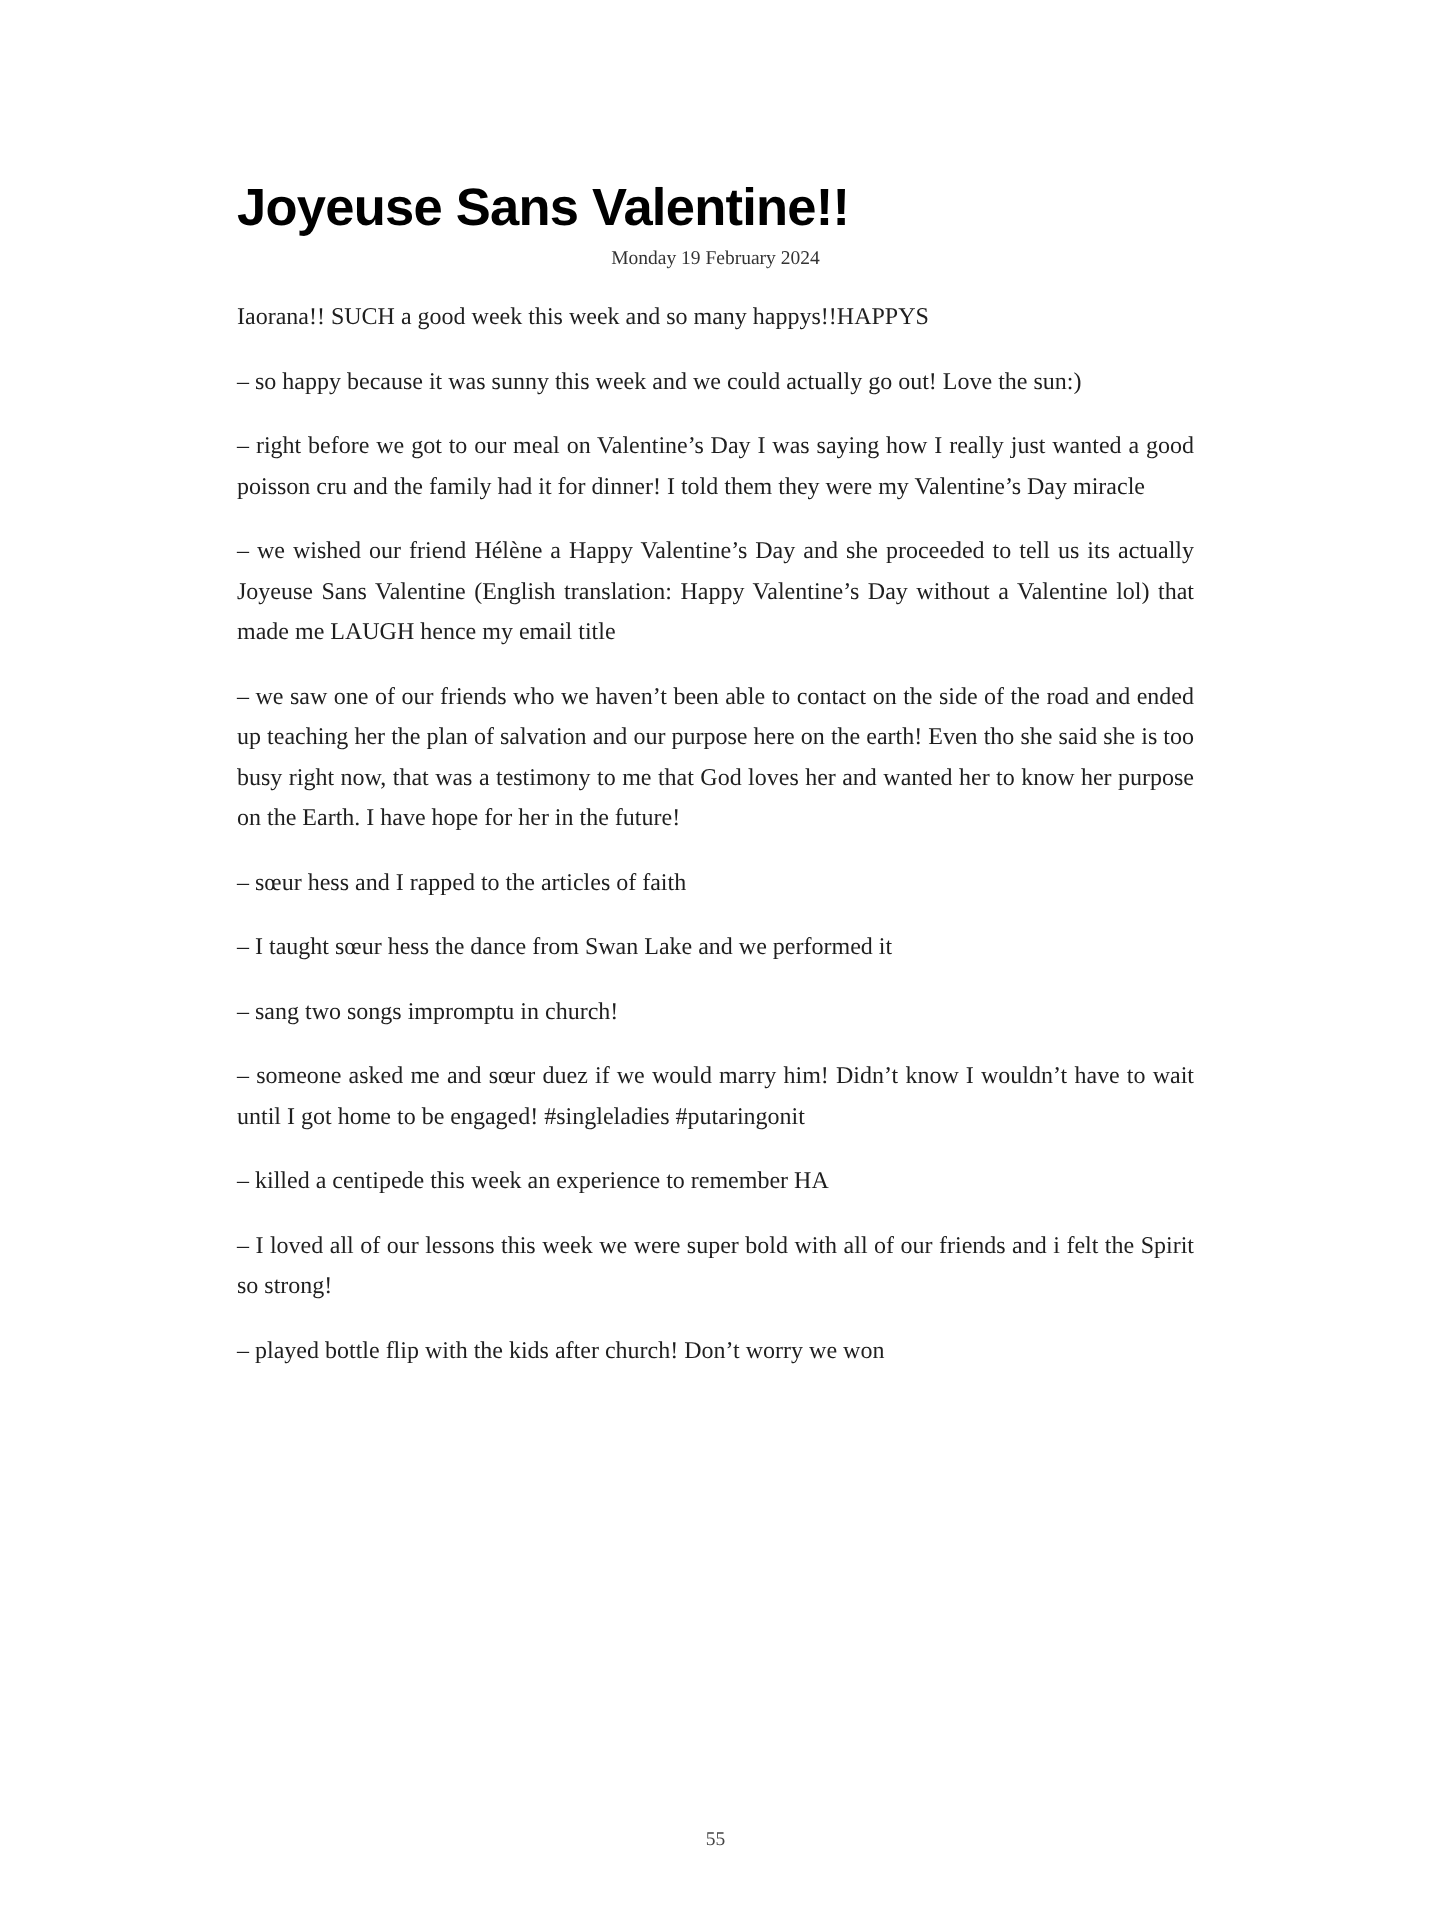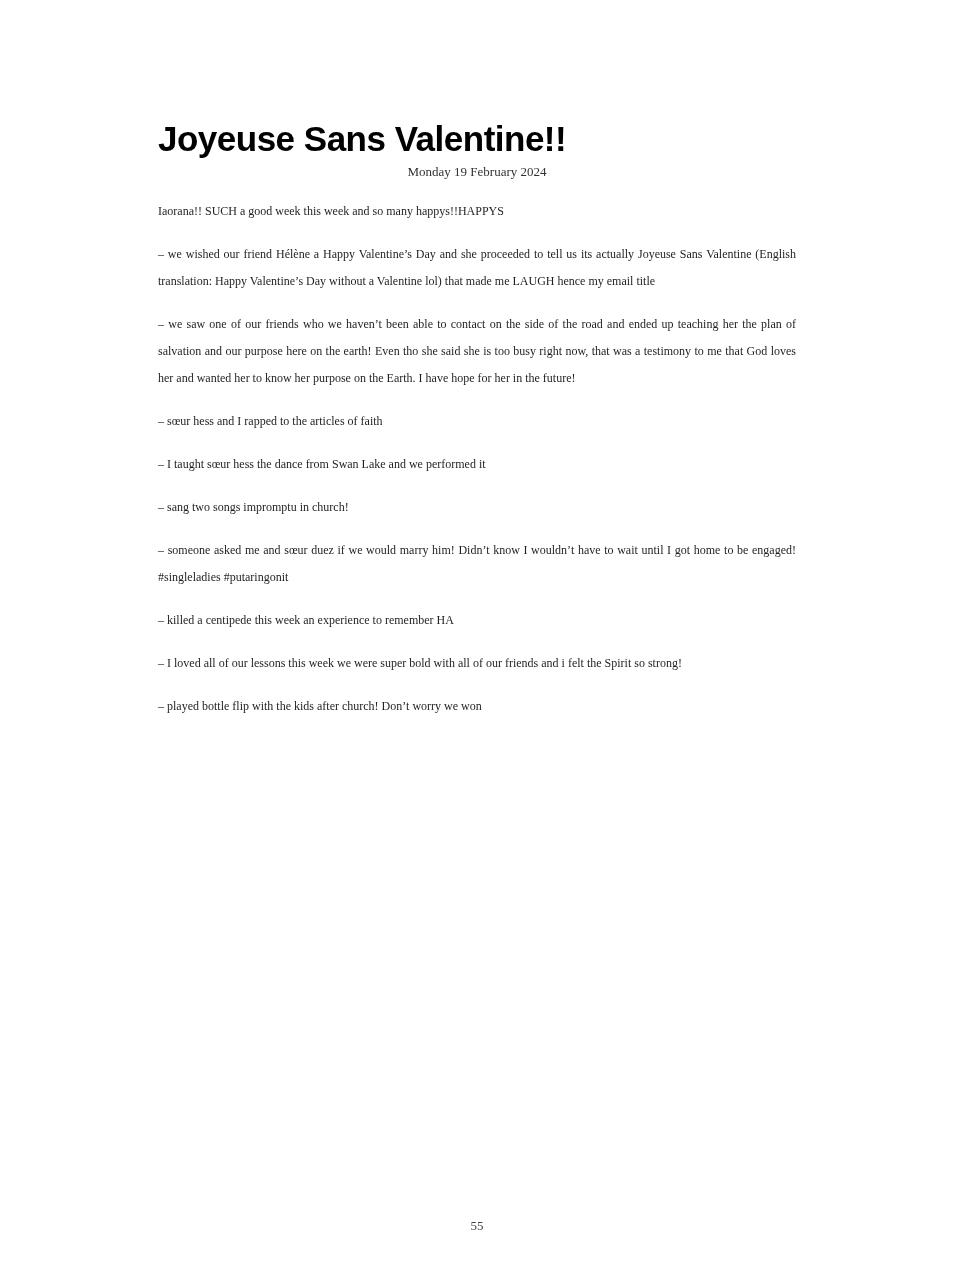--- a/index.html
+++ b/index.html
@@ -43,21 +43,21 @@
   .divider {
     margin-top: 10px;
     font-size: 16px;
     line-height: 27px;
     text-align: center;
     color: #222222;
     letter-spacing: 0;
   }
   .body-text p {
     margin: 16px 0;
-    font-size: 12px;
+    font-size: 16px;
     line-height: 27px;
     text-align: justify;
     color: #1f1f1f;
   }
   .page-number {
     position: absolute;
     top: 1218px;
     left: 0;
     right: 0;
     text-align: center;
@@ -67,20 +67,22 @@
 </style>
 </head>
 <body>
 
 <div class="page">
   <div class="content">
     <div class="title">Joyeuse Sans Valentine!!</div>
     <div class="date">Monday 19 February 2024</div>
     <div class="body-text">
       <p>Iaorana!! SUCH a good week this week and so many happys!!HAPPYS</p>
+      <p>– so happy because it was sunny this week and we could actually go out! Love the sun:)</p>
+      <p>– right before we got to our meal on Valentine’s Day I was saying how I really just wanted a good poisson cru and the family had it for dinner! I told them they were my Valentine’s Day miracle</p>
       <p>– we wished our friend Hélène a Happy Valentine’s Day and she proceeded to tell us its actually Joyeuse Sans Valentine (English translation: Happy Valentine’s Day without a Valentine lol) that made me LAUGH hence my email title</p>
       <p>– we saw one of our friends who we haven’t been able to contact on the side of the road and ended up teaching her the plan of salvation and our purpose here on the earth! Even tho she said she is too busy right now, that was a testimony to me that God loves her and wanted her to know her purpose on the Earth. I have hope for her in the future!</p>
       <p>– sœur hess and I rapped to the articles of faith</p>
       <p>– I taught sœur hess the dance from Swan Lake and we performed it</p>
       <p>– sang two songs impromptu in church!</p>
       <p>– someone asked me and sœur duez if we would marry him! Didn’t know I wouldn’t have to wait until I got home to be engaged! #singleladies #putaringonit</p>
       <p>– killed a centipede this week an experience to remember HA</p>
       <p>– I loved all of our lessons this week we were super bold with all of our friends and i felt the Spirit so strong!</p>
       <p>– played bottle flip with the kids after church! Don’t worry we won</p>
     </div>

